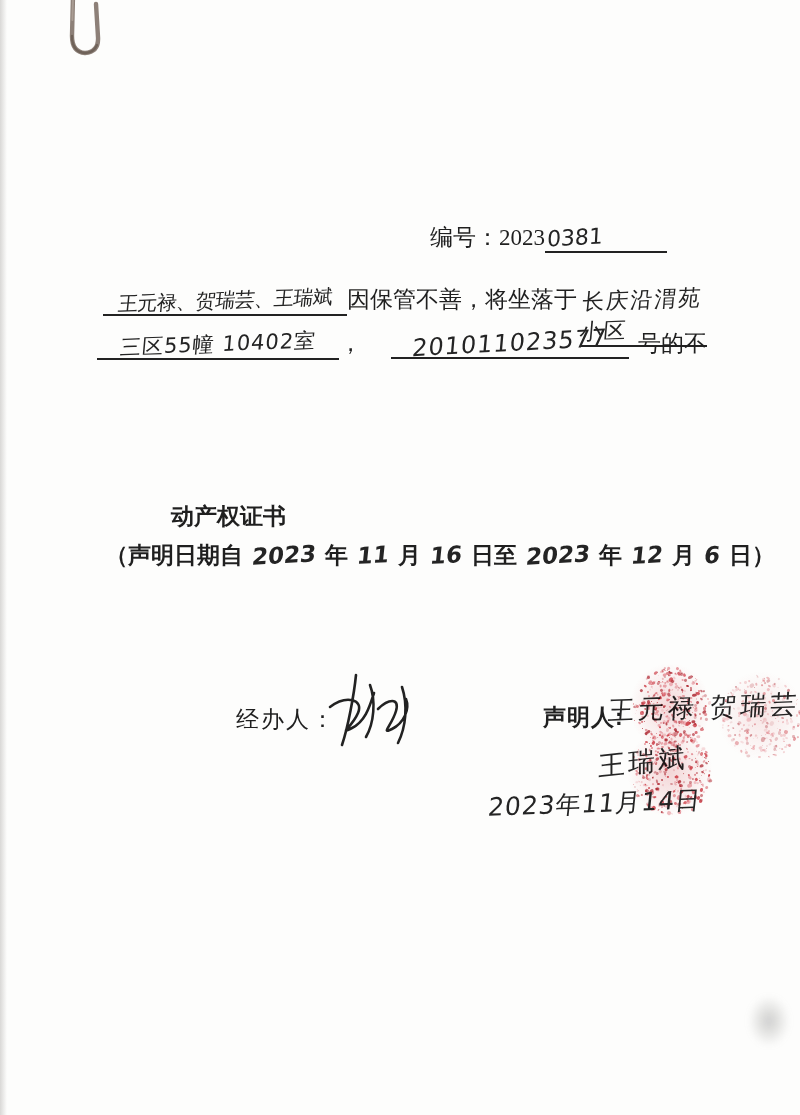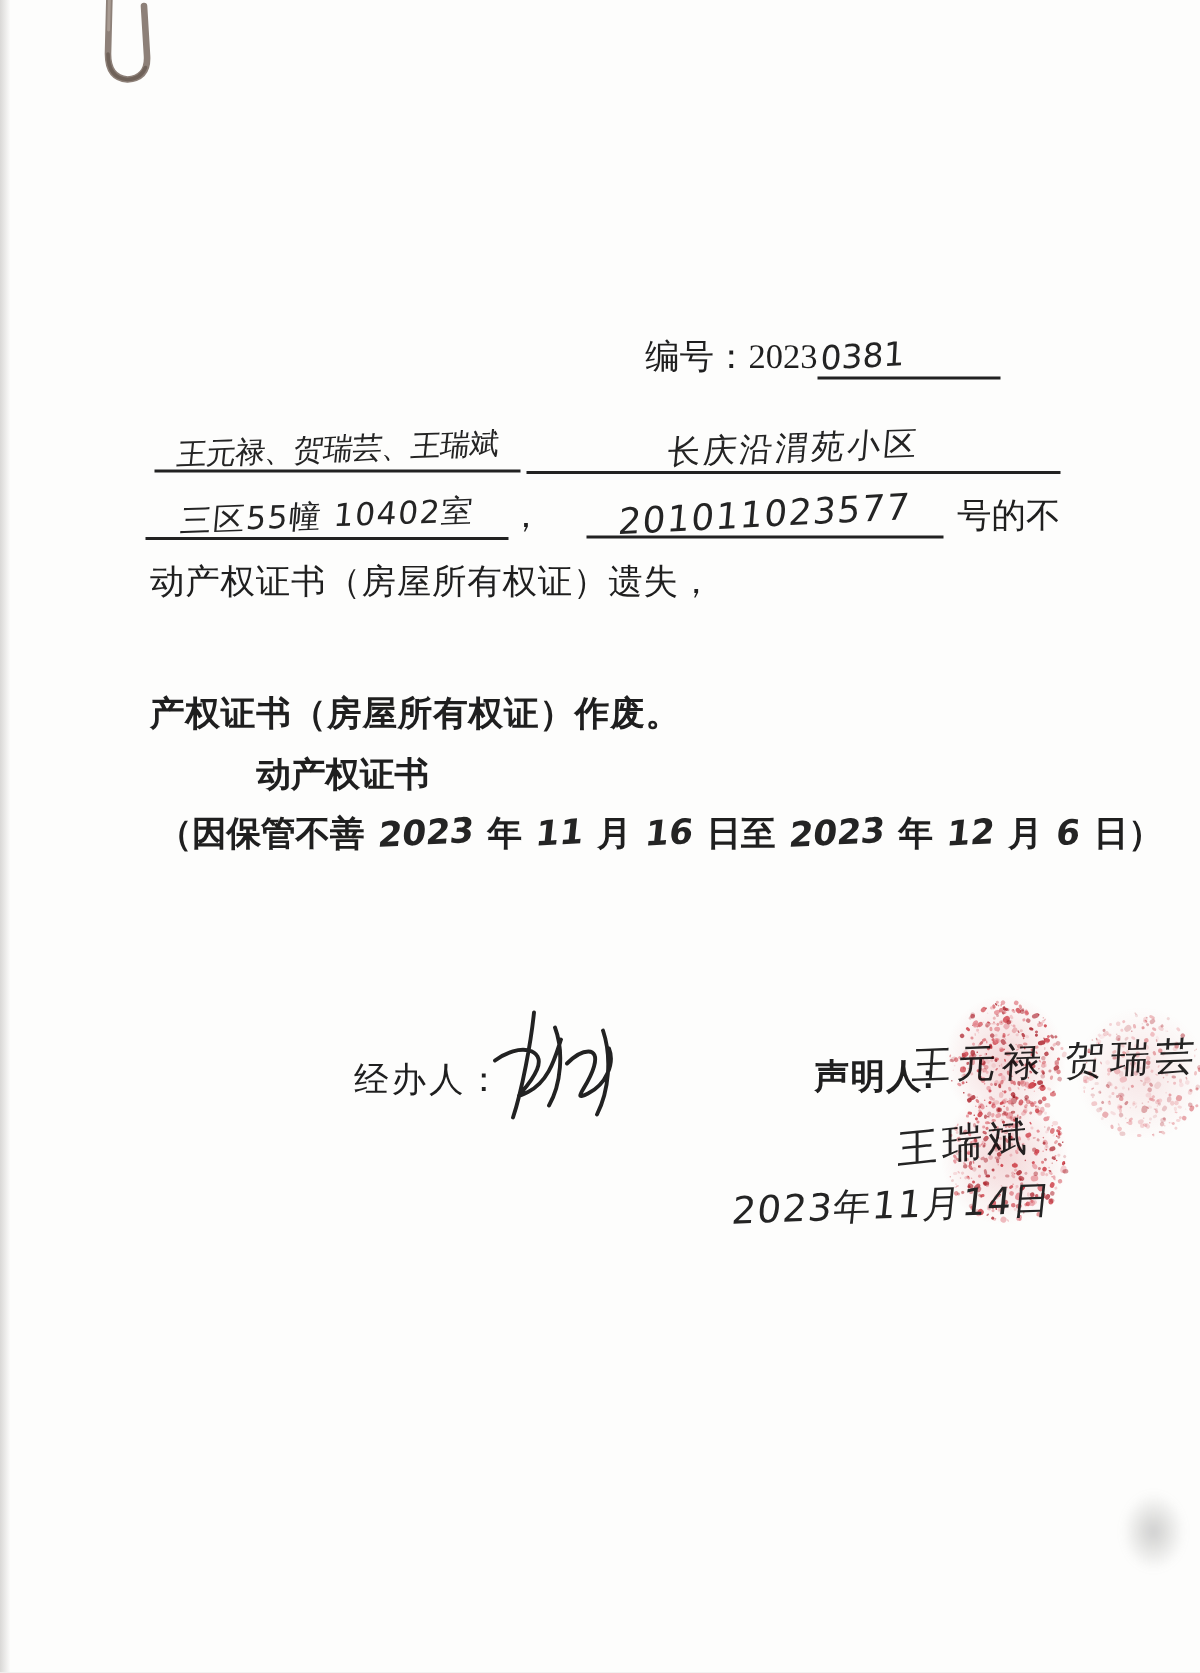--- a/index.html
+++ b/index.html
@@ -85,47 +85,46 @@
   <div class="abs serial">
     <span class="serif">编号：</span>
     <span class="serif">2023</span>
     <span class="num-line"><span class="hw">0381</span></span>
   </div>
 
   <div class="abs row r1">
     <span class="uline names">
         <span class="hw">王元禄、贺瑞芸、王瑞斌</span>
       </span>
+    <span class="serif">因保管不善，将坐落于</span>
     <span class="uline addr">
         <span class="hw">长庆沿渭苑小区</span>
       </span>
   </div>
 
   <div class="abs row r2">
     <span class="uline u1">
         <span class="hw">三区55幢 10402室</span>
       </span>
     <span class="serif comma">，</span>
     <span class="uline u2">
         <span class="hw">201011023577</span>
       </span>
     <span class="serif tail">号的不</span>
   </div>
 
   <div class="abs row r3">
-    <span class="serif">动产权证书（房屋所有权证）遗失，</span>
   </div>
 
 
-  <div class="abs row r5 hei">产权证书（房屋所有权证）作废。</div>
 
   <div class="abs closing hei">动产权证书</div>
 
   <div class="abs validity hei">
-    <span class="lbl">（因保管不善</span>
+    <span class="lbl">（声明日期自</span>
     <span class="hw">2023</span>
     <span class="lbl">年</span>
     <span class="hw">11</span>
     <span class="lbl">月</span>
     <span class="hw">16</span>
     <span class="lbl">日至</span>
     <span class="hw">2023</span>
     <span class="lbl">年</span>
     <span class="hw">12</span>
     <span class="lbl">月</span>

